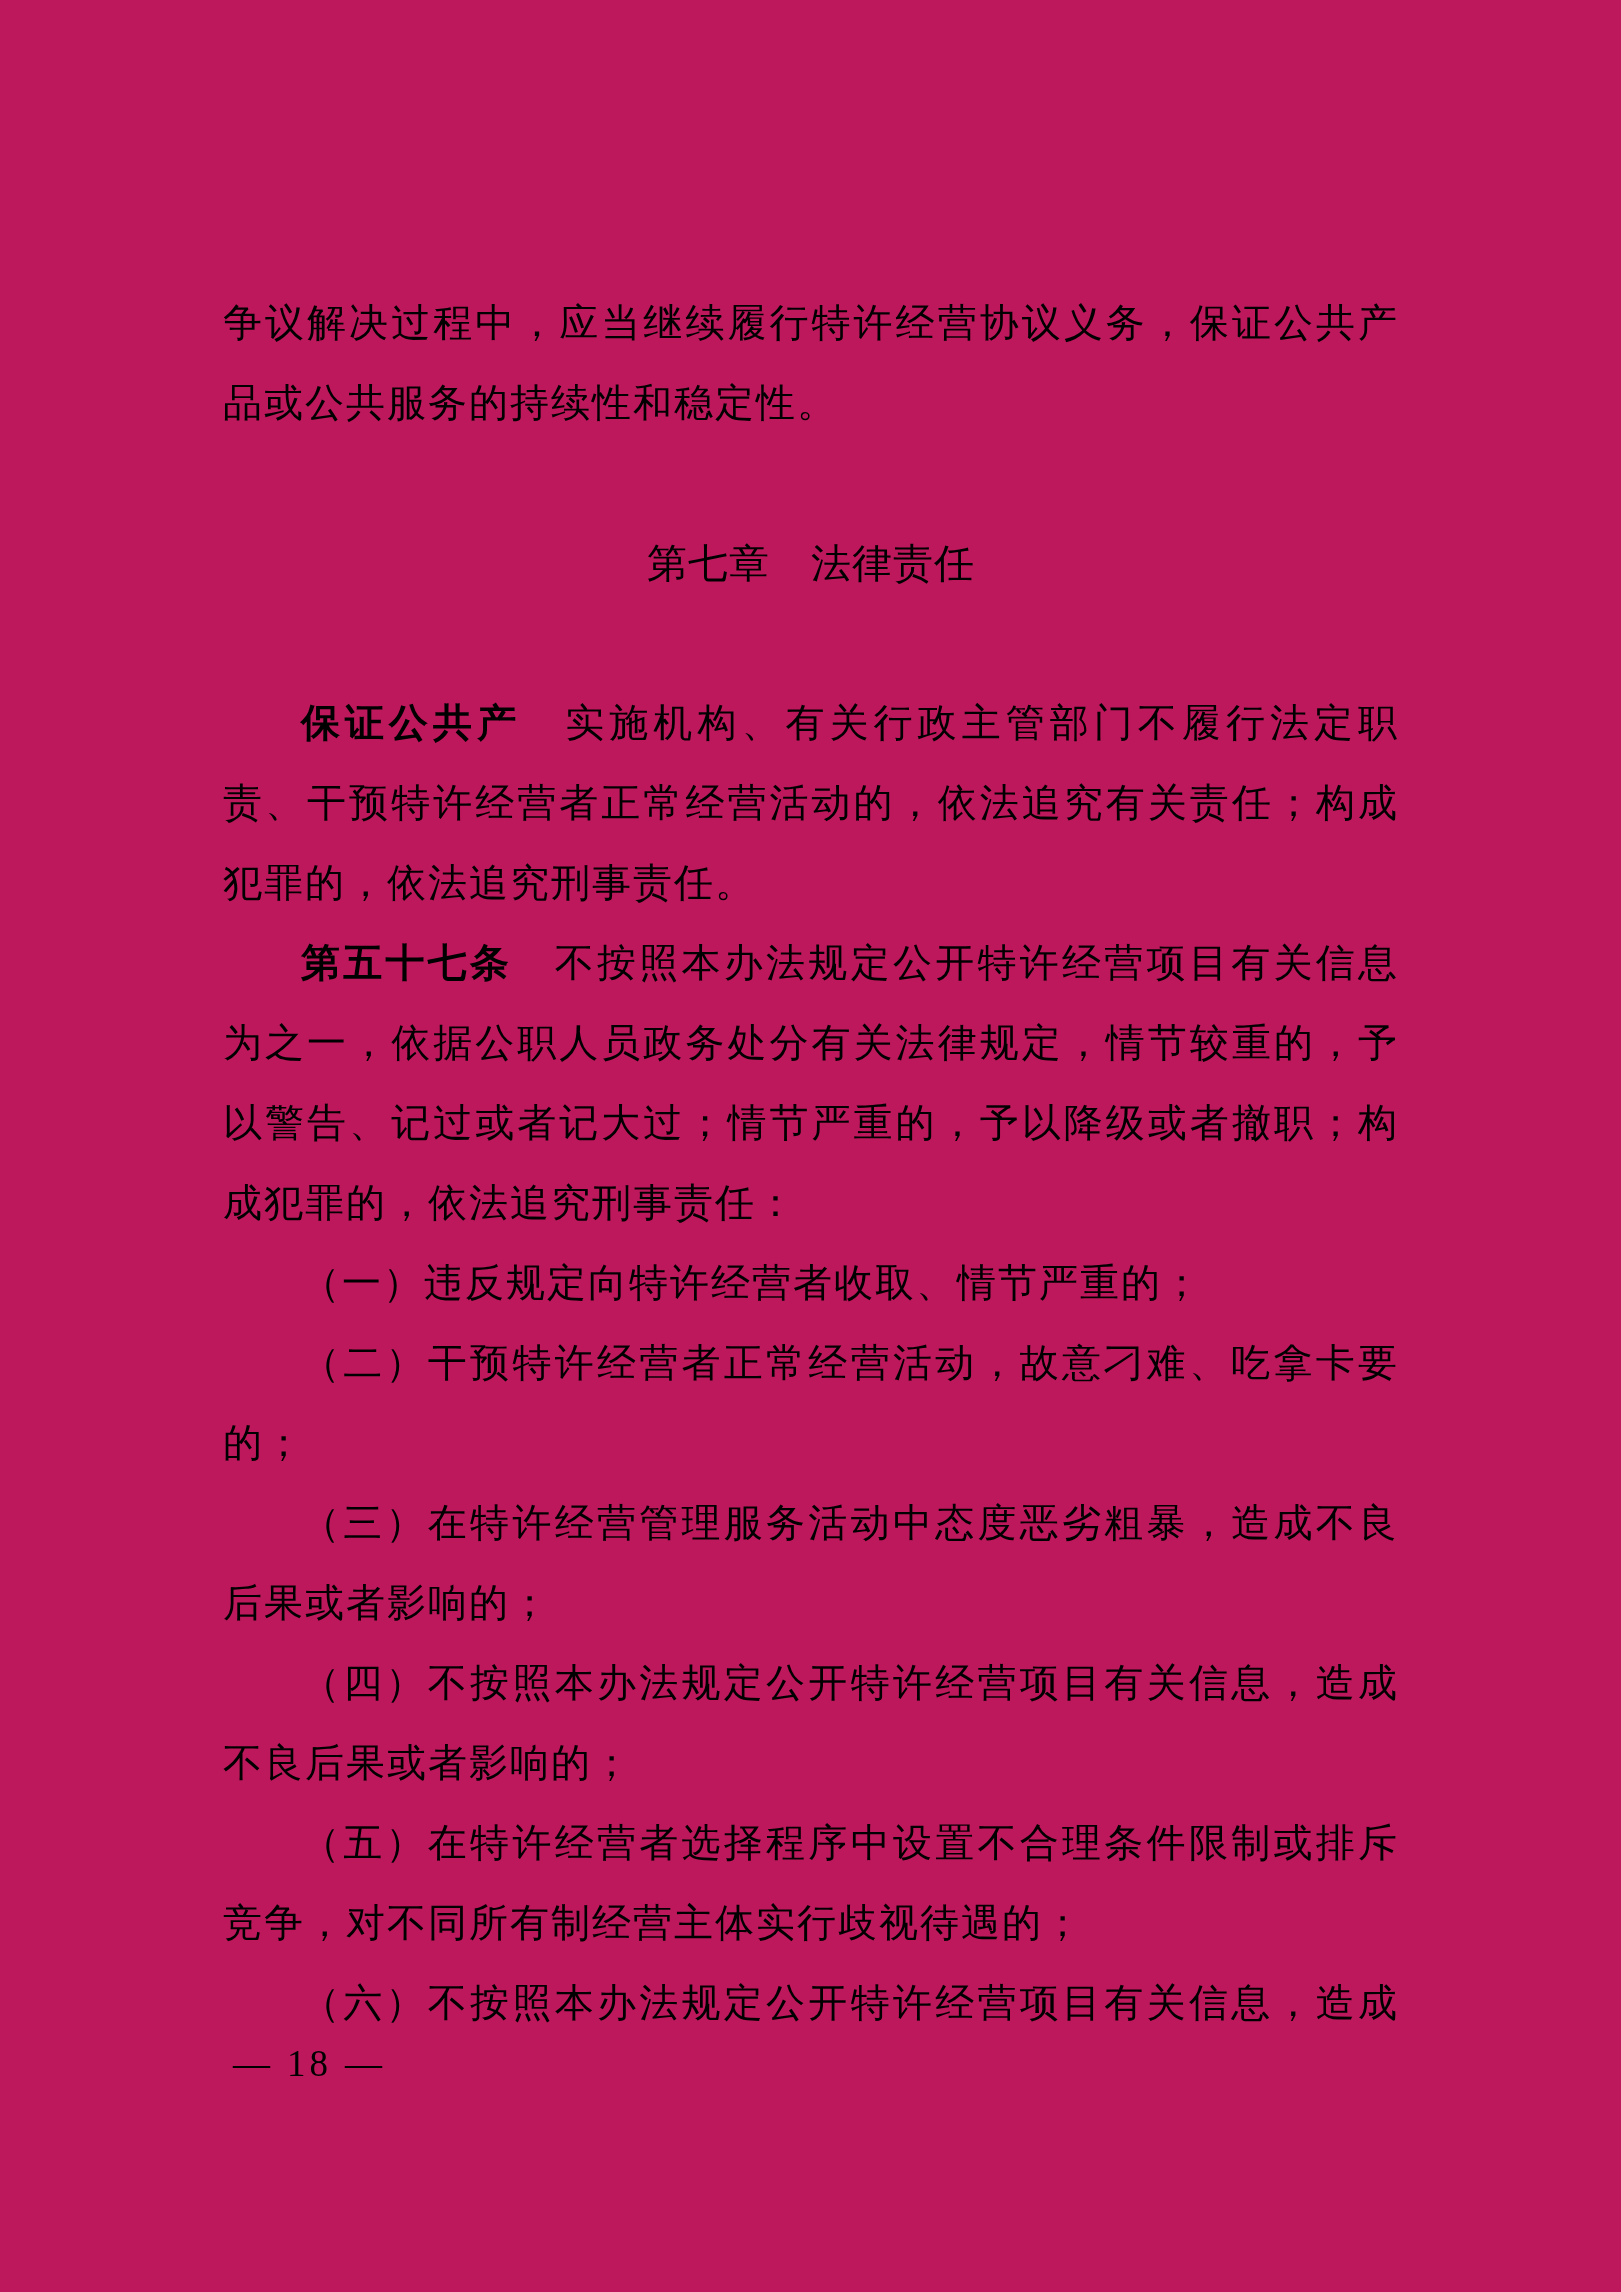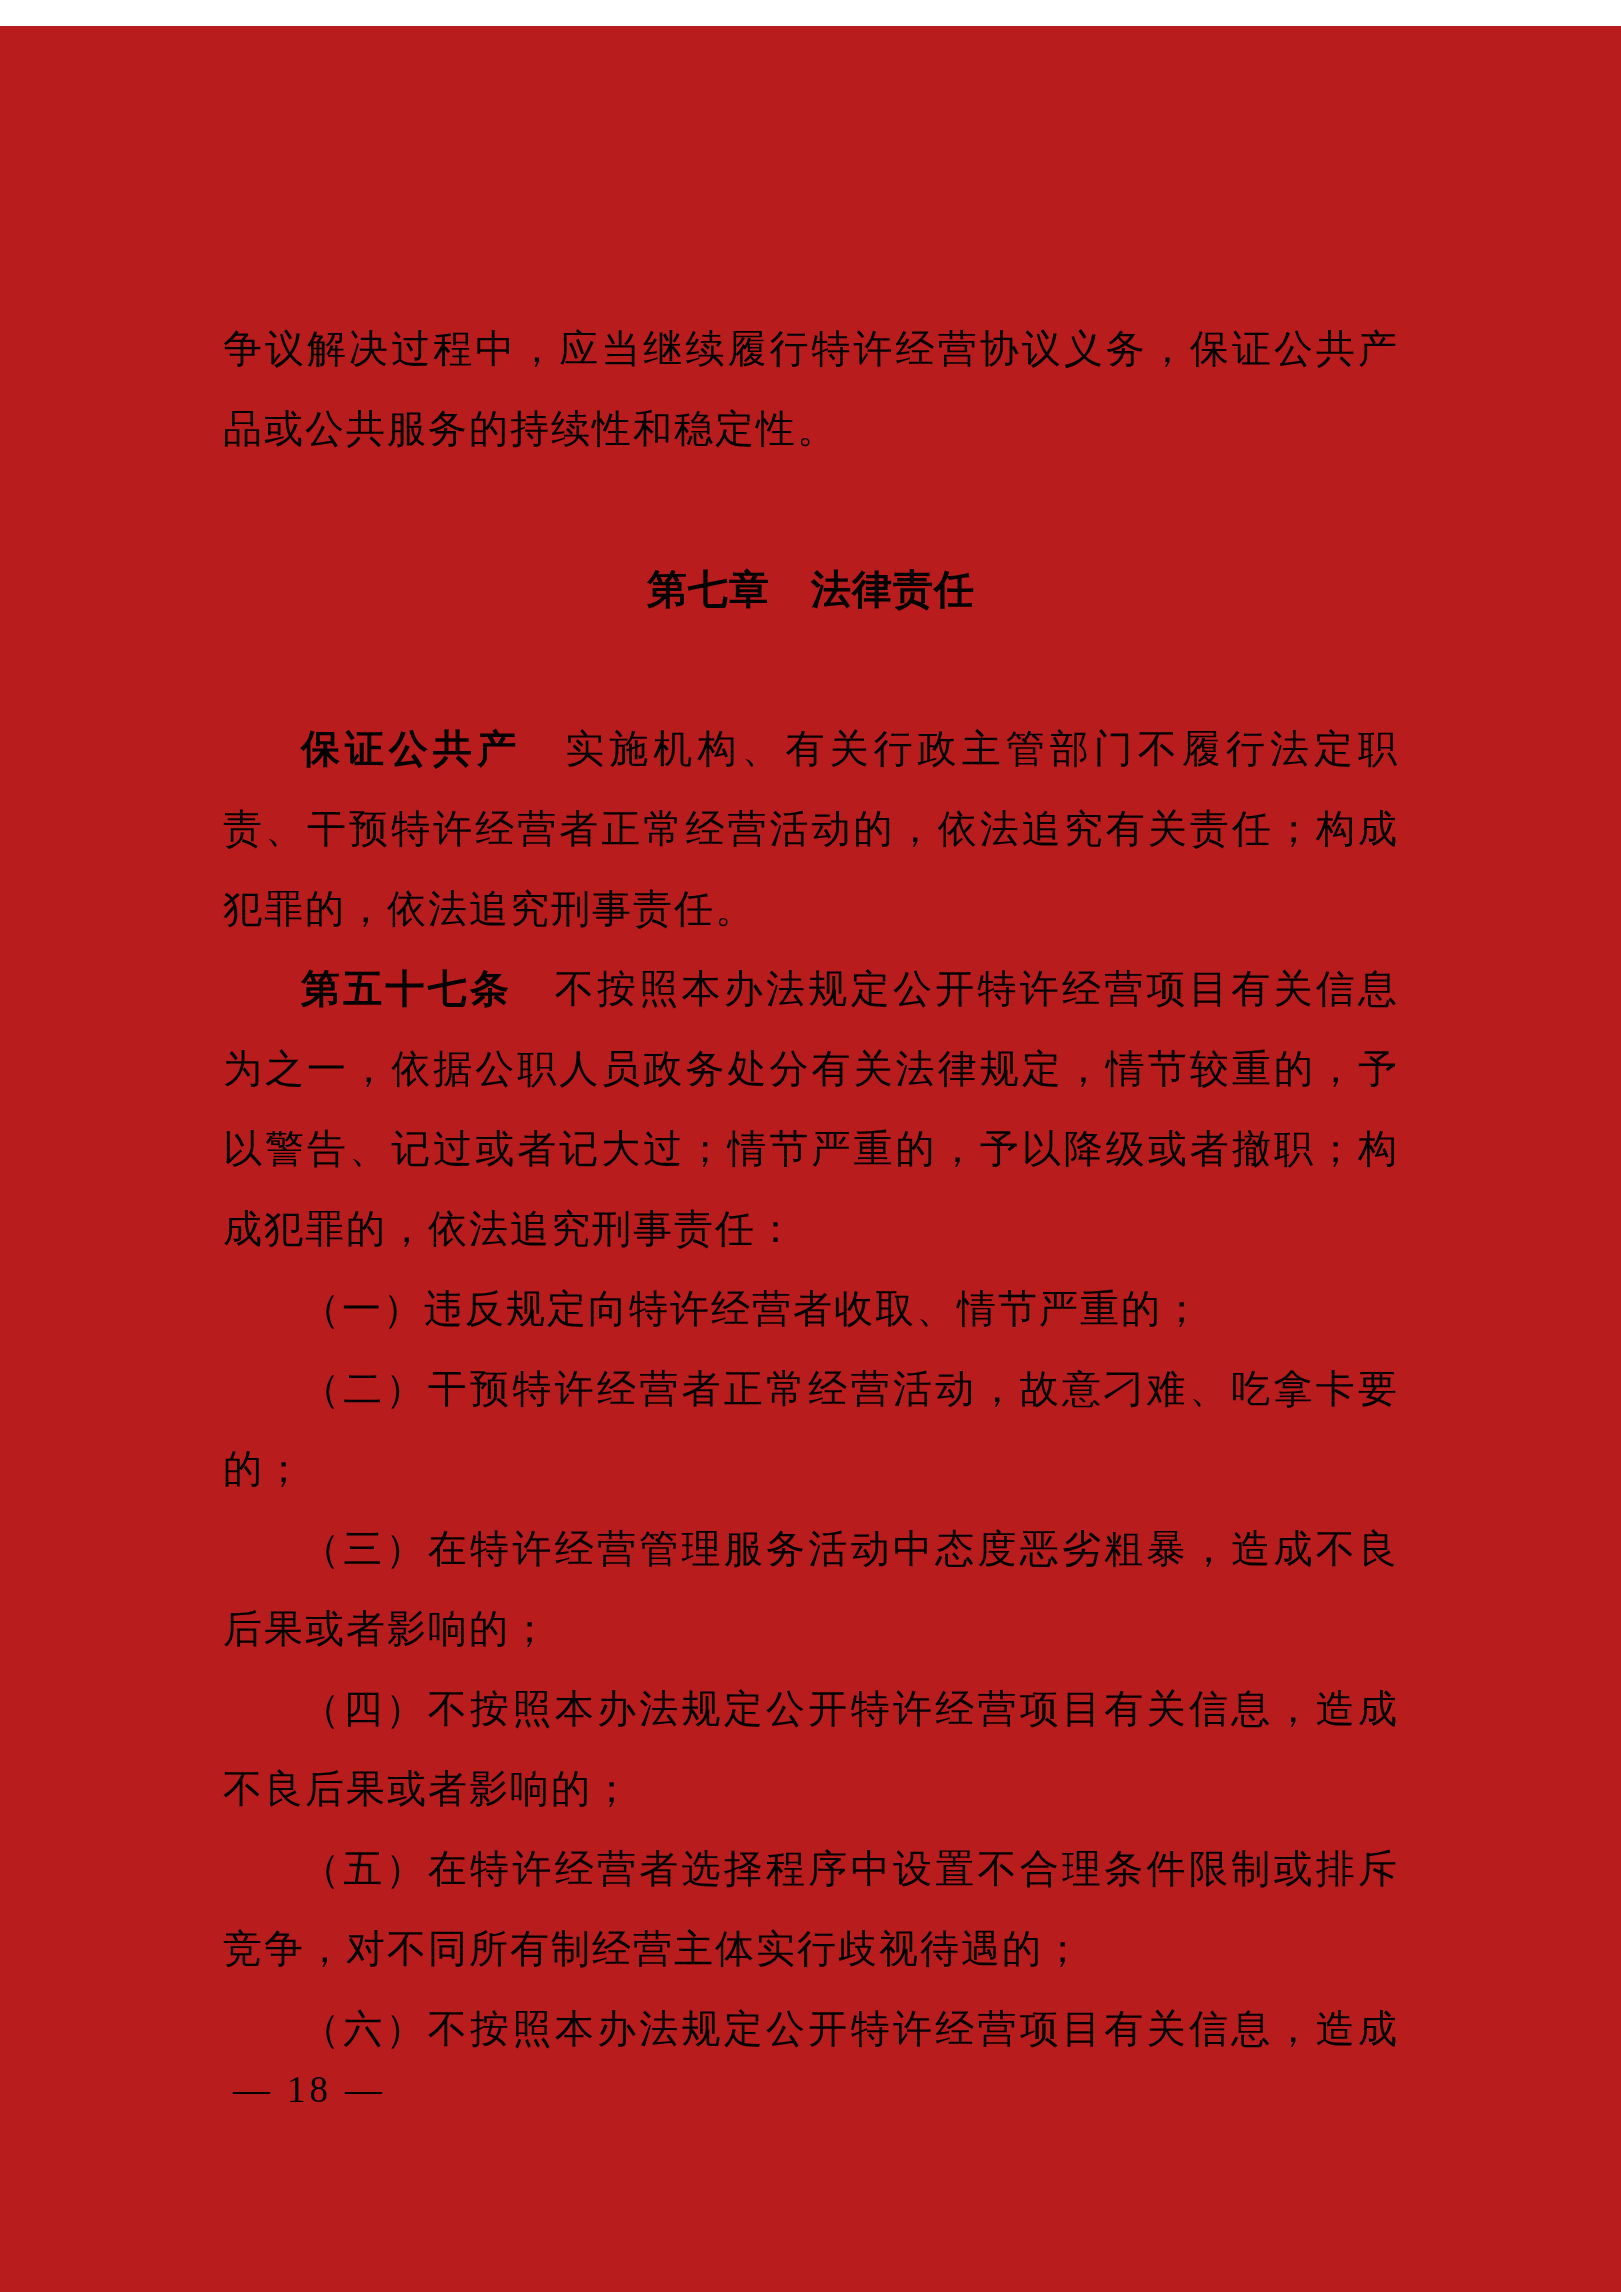--- a/index.html
+++ b/index.html
@@ -11,22 +11,21 @@
     width: 1621px;
     height: 2293px;
     position: relative;
     font-family: "Liberation Serif", serif;
     color: #000000;
     overflow: hidden;
   }
   .page {
     position: absolute;
     inset: 0;
-    background: #b91c1c;
-    margin-top: 26px;
+    background: #be185d;
   }
   .column {
     position: absolute;
     left: 223px;
     top: 283px;
     width: 1176px;
   }
   .line {
     height: 80px;
     line-height: 80px;
@@ -39,21 +38,21 @@
     text-align: justify;
     text-align-last: justify;
   }
   .indent {
     text-indent: 78px;
   }
   .heading {
     text-align: center;
     text-align-last: center;
     font-family: "Liberation Sans", sans-serif;
-    font-weight: bold;
+    font-weight: normal;
     font-size: 40px;
     letter-spacing: 1px;
     text-indent: 0;
   }
   .artnum {
     font-family: "Liberation Sans", sans-serif;
     font-weight: bold;
   }
   .footer {
     position: absolute;

